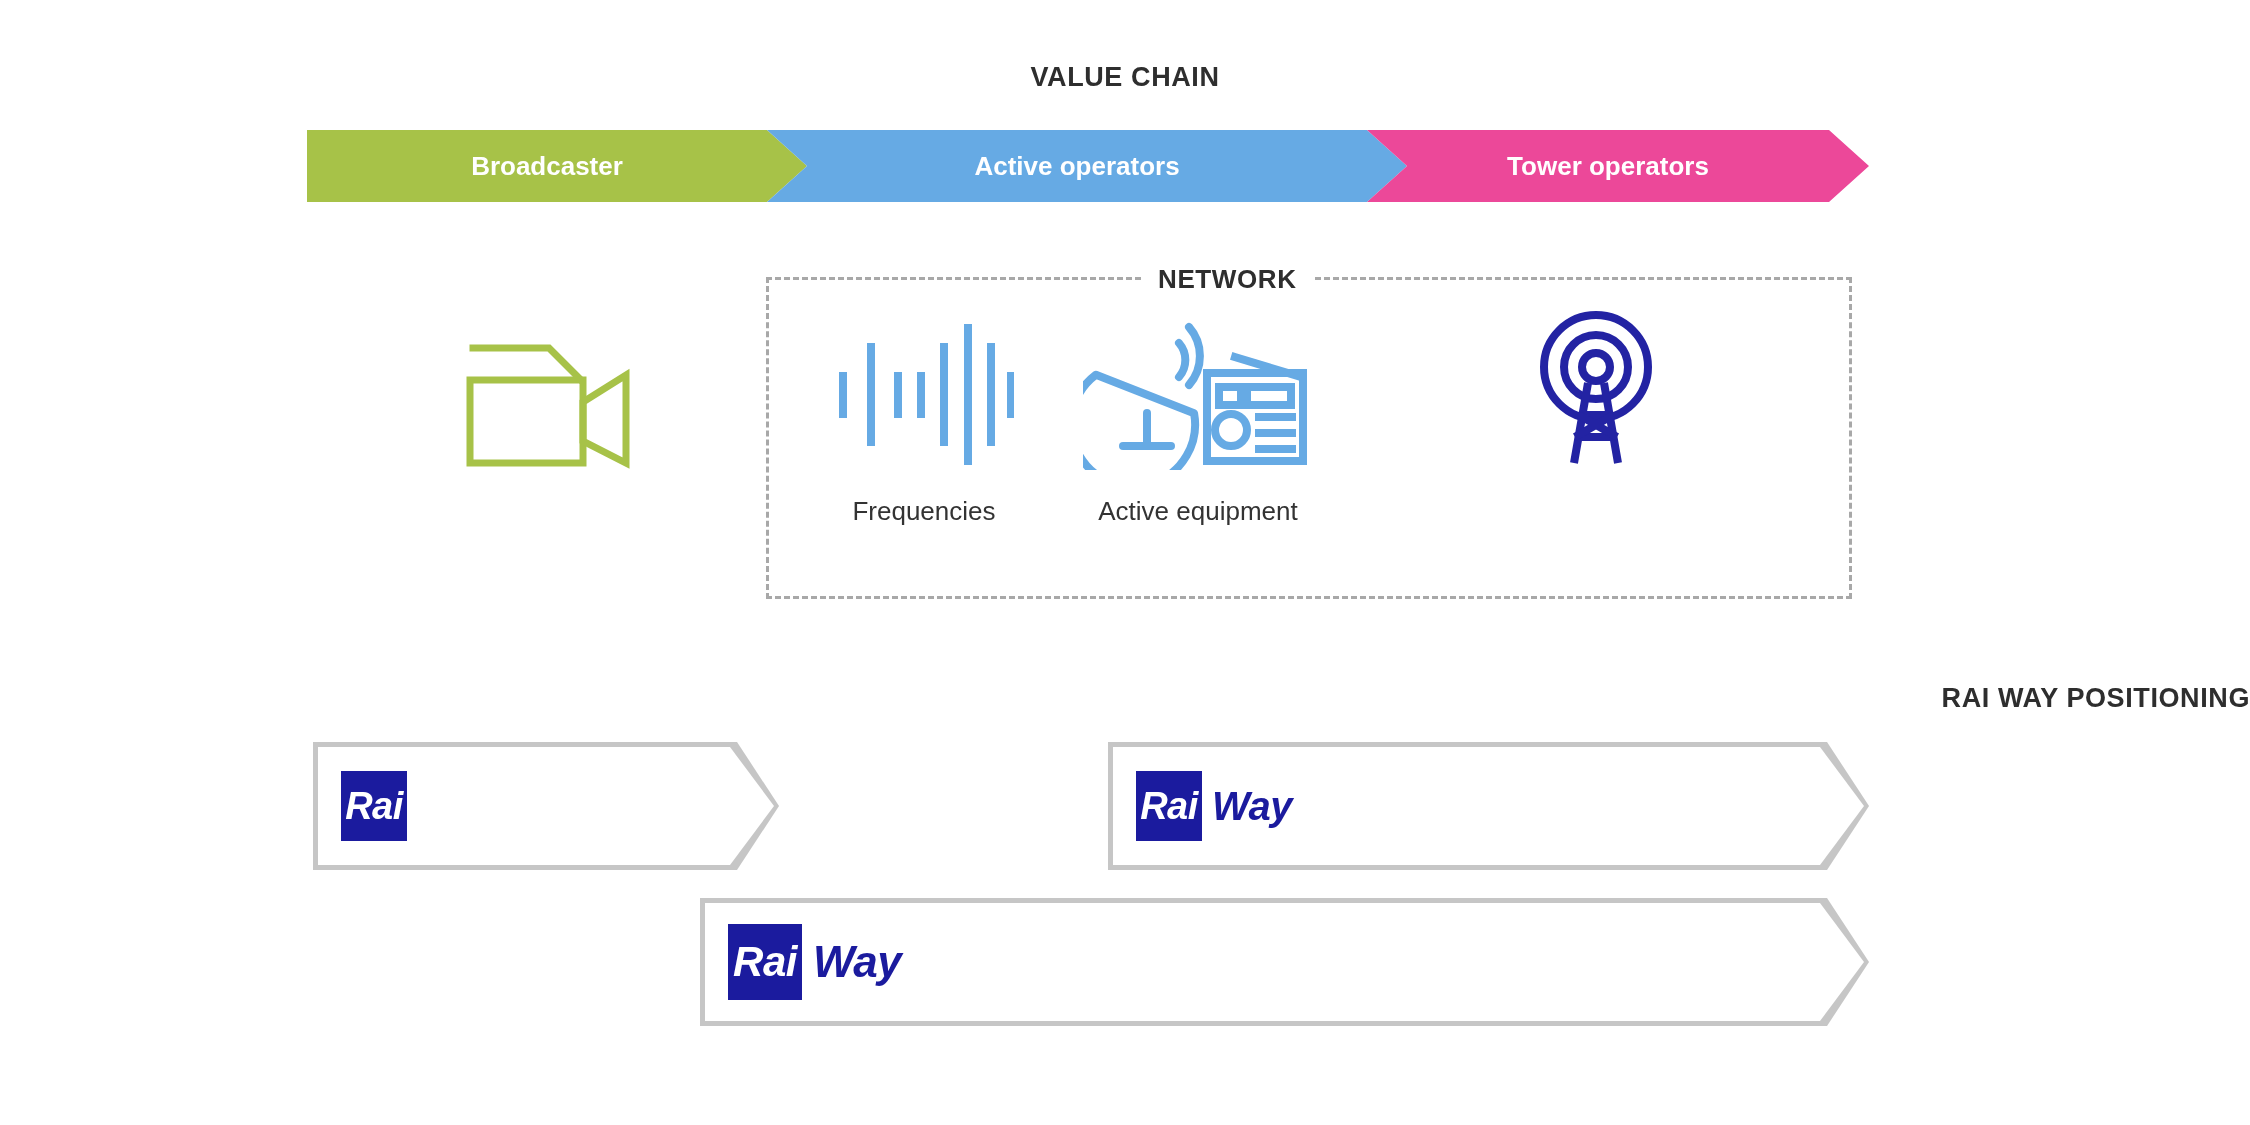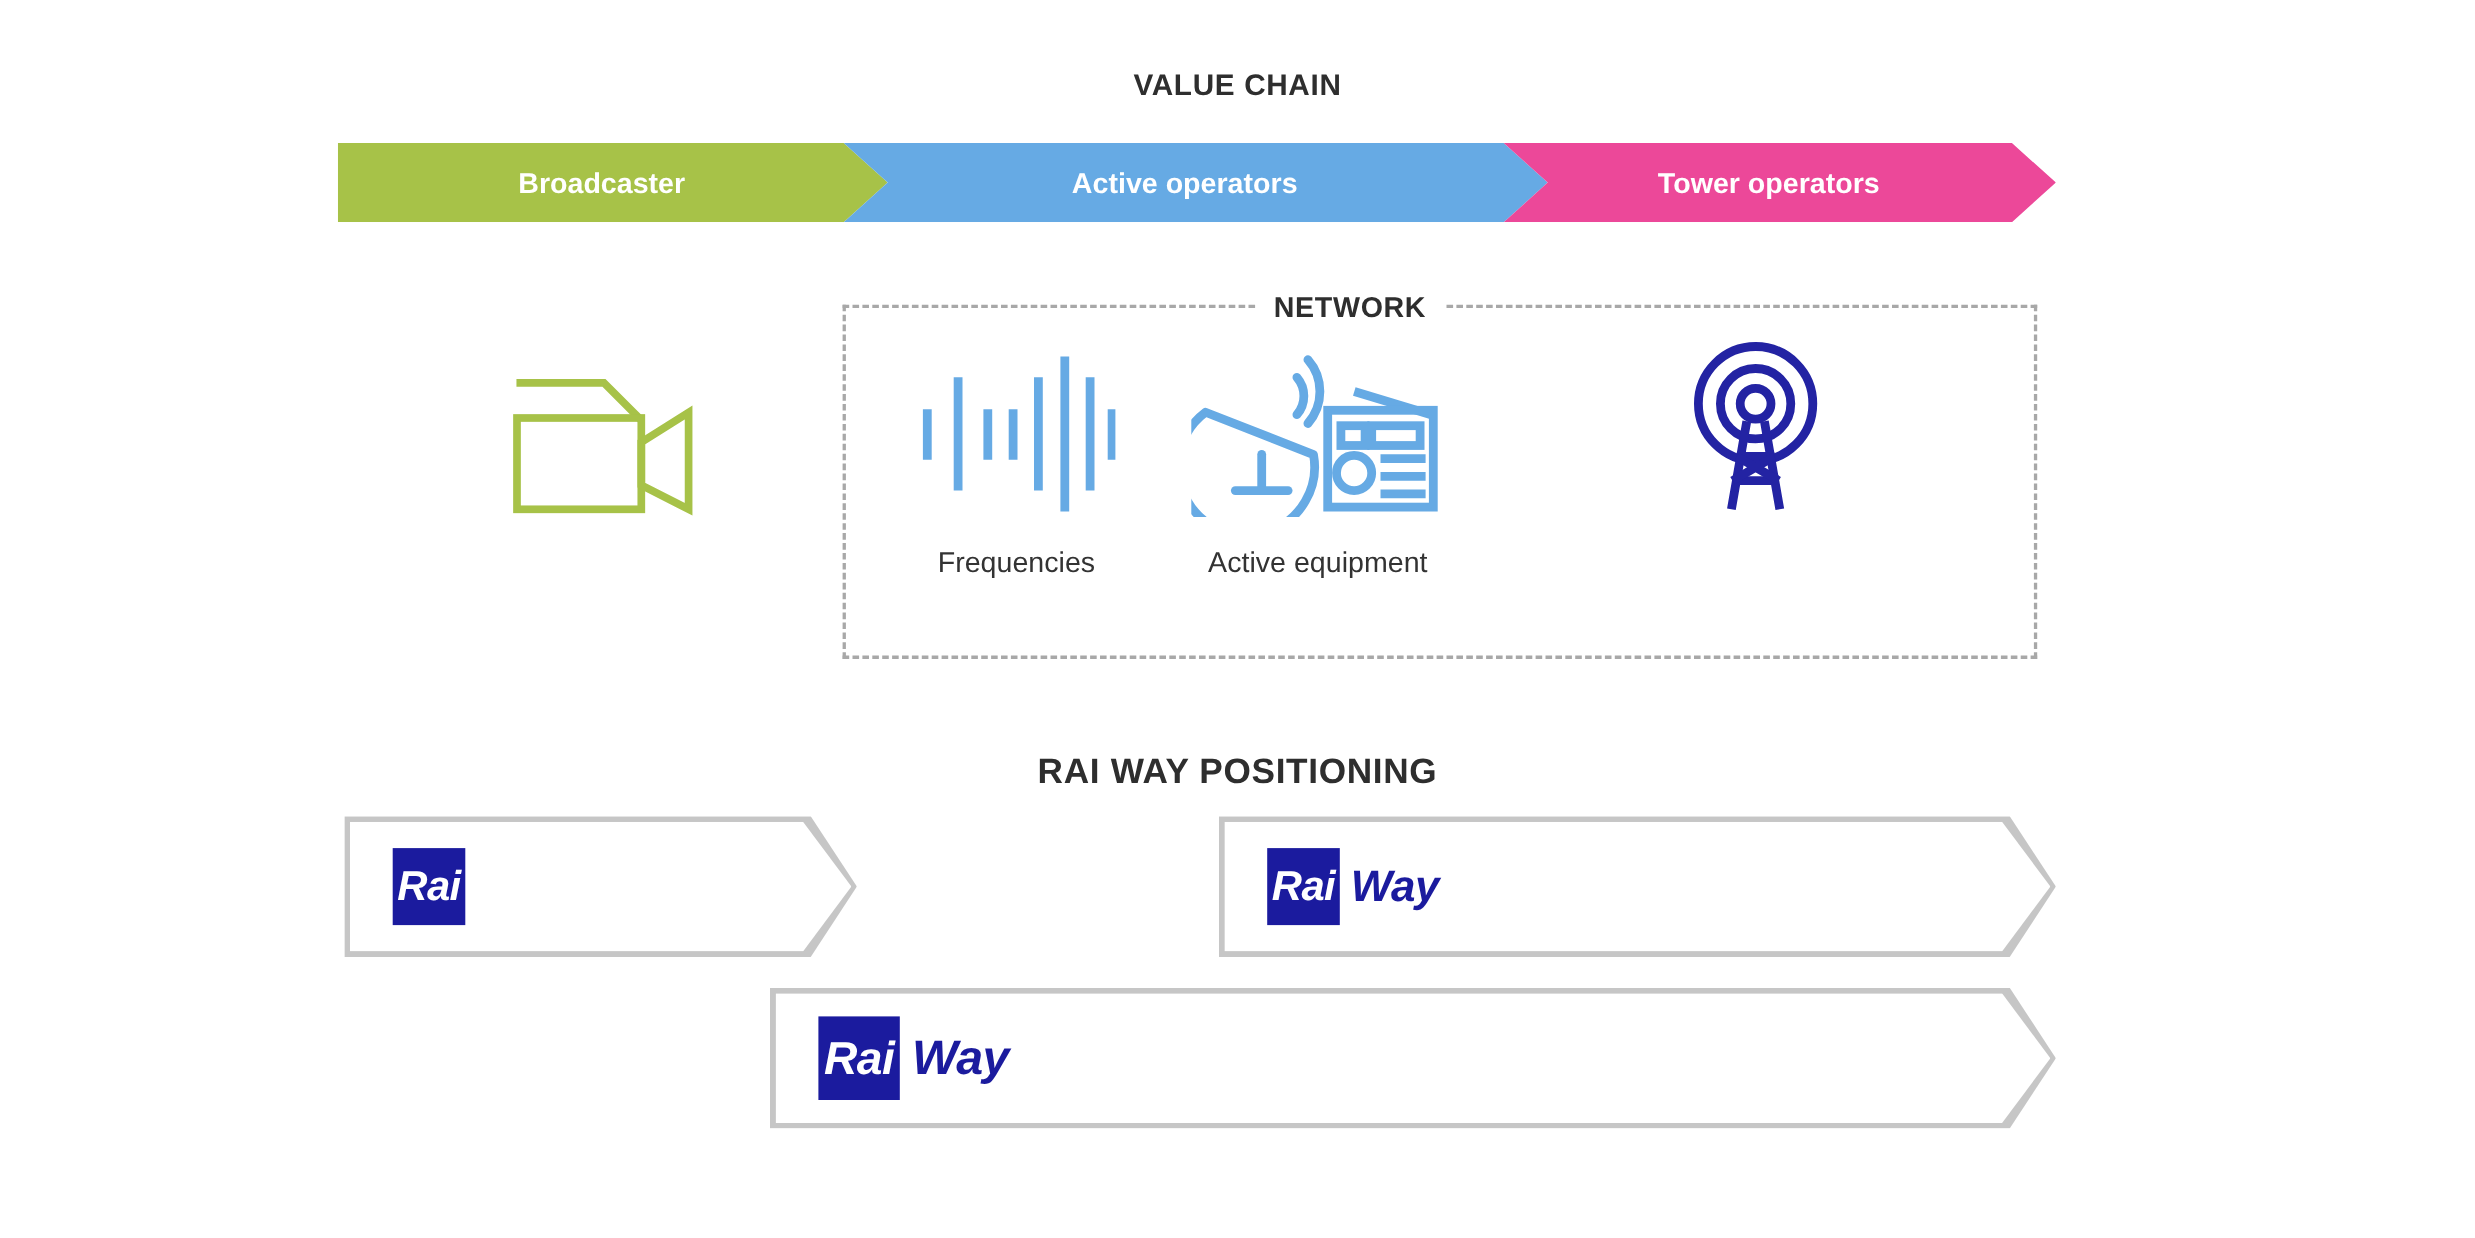--- a/index.html
+++ b/index.html
@@ -27,22 +27,22 @@
   }
   #value-chain-title {
     left: 0; right: 0;
     top: 62px;
     text-align: center;
     font-size: 27px;
   }
   #rai-way-title {
     left: 0; right: 0;
     top: 683px;
-    text-align: center;
-    font-size: 32px;
+    text-align: right;
+    font-size: 27px;
   }
   #network-title {
     left: 1142px;
     top: 264px;
     font-size: 26px;
     background: #ffffff;
     padding: 0 16px;
     z-index: 5;
   }
 
@@ -142,21 +142,21 @@
   .pos-arrow .arrow-inner {
     position: absolute;
     left: 5px; top: 5px; right: 5px; bottom: 5px;
     background: #ffffff;
     clip-path: polygon(
       0 0, calc(100% - 44px) 0, 100% 50%, calc(100% - 44px) 100%, 0 100%);
   }
   .pos-arrow .arrow-content {
     position: relative;
     z-index: 3;
-    padding-left: 44px;
+    padding-left: 28px;
     display: flex;
     align-items: center;
   }
   .pos-arrow .plain-label {
     font-size: 27px;
     color: #333333;
     white-space: nowrap;
   }
 
   #pos-r1-a { left: 313px; top: 742px; width: 466px; }

